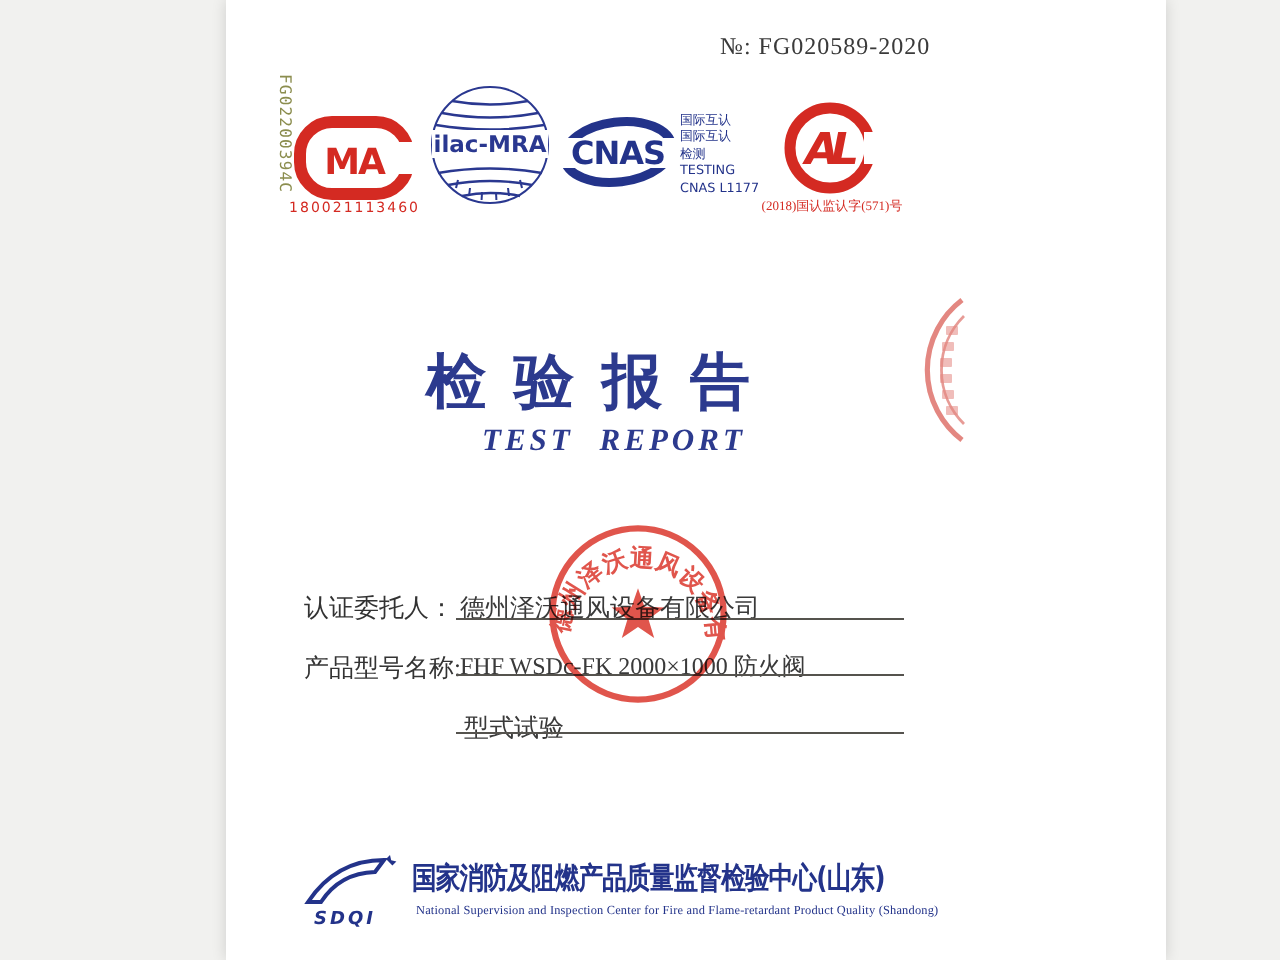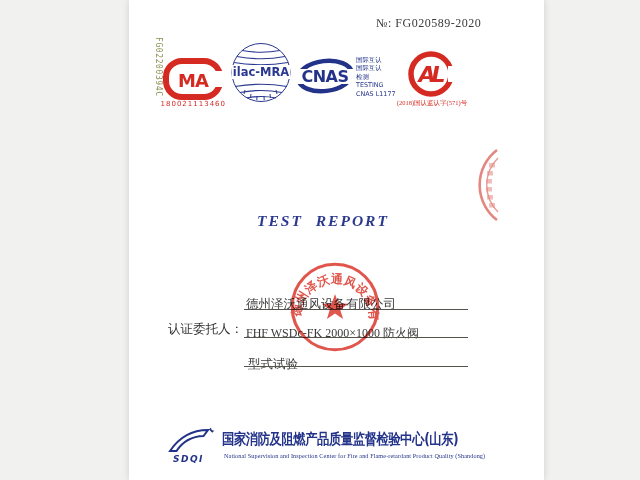--- a/index.html
+++ b/index.html
@@ -3,21 +3,21 @@
 <meta charset="utf-8">
 <style>
   html,body{margin:0;padding:0;}
   body{
     width:640px;height:480px;position:relative;overflow:hidden;
     background:#f1f1ef;
     font-family:"Liberation Serif","DejaVu Serif",serif;
   }
   .abs{position:absolute;}
   .page{
-    position:absolute;left:129px;top:0;width:415px;height:480px;
+    position:absolute;left:113px;top:0;width:470px;height:480px;
     background:#ffffff;box-shadow:0 0 7px rgba(0,0,0,.14);
   }
   .report-no{left:247px;top:16px;font-size:12px;color:#3a3a3a;letter-spacing:.5px;white-space:nowrap;}
   .side-code{
     left:34px;top:37px;width:86px;height:12px;
     transform:rotate(90deg);transform-origin:0 0;
     font-family:"DejaVu Sans Mono",monospace;
     font-size:8px;letter-spacing:.6px;color:#8b8d4e;white-space:nowrap;
   }
   .cma{left:33px;top:57px;width:62px;height:44px;}
@@ -32,21 +32,21 @@
     font-size:6.5px;white-space:nowrap;}
   .title-zh{
     left:100px;top:176px;color:#2c3a8e;
     font-family:"DejaVu Sans",sans-serif;font-weight:bold;
     font-size:30px;letter-spacing:14px;line-height:32px;white-space:nowrap;
   }
   .title-en{
     left:128px;top:212px;color:#2c3a8e;font-weight:bold;
     font-size:15.5px;letter-spacing:2px;word-spacing:7px;white-space:nowrap;font-style:italic;
   }
-  .frow-label{font-size:12.5px;color:#333;white-space:nowrap;margin-top:25px;}
+  .frow-label{font-size:12.5px;color:#333;white-space:nowrap;}
   .frow-label.spread{letter-spacing:3.5px;}
   .frow-value{font-size:12.5px;color:#3a3a3a;white-space:nowrap;}
   .uline{border-bottom:1px solid #55534e;height:0;}
   .stamp-main{left:160px;top:261px;width:92px;height:92px;opacity:.9;mix-blend-mode:multiply;}
   .stamp-edge{left:340px;top:148px;width:30px;height:74px;opacity:.8;filter:blur(.3px);}
   .footer-logo{left:37px;top:424px;width:54px;height:40px;}
   .footer-zh{
     left:93px;top:430px;color:#23338a;
     font-family:"DejaVu Sans",sans-serif;font-weight:bold;
     font-size:15px;letter-spacing:-.5px;white-space:nowrap;
@@ -105,37 +105,39 @@
     <div>CNAS L1177</div>
   </div>
 
   <svg class="abs cal" viewBox="0 0 54 48">
     <circle cx="27" cy="24" r="20" fill="none" stroke="#d42a22" stroke-width="5.5"></circle>
     <rect x="44" y="16" width="10" height="16" fill="#ffffff"></rect>
     <text x="26" y="32" text-anchor="middle" font-family="DejaVu Sans, sans-serif" font-size="22" font-weight="bold" font-style="italic" fill="#d42a22" letter-spacing="-4">AL</text>
   </svg>
   <div class="abs cal-cap">(2018)国认监认字(571)号</div>
 
+  <div class="abs title-zh">检验报告</div>
   <div class="abs title-en">TEST REPORT</div>
 
   <svg class="abs stamp-edge" viewBox="0 0 30 74">
     <path d="M28,2 A44,44 0 0 0 28,72" fill="none" stroke="#dd6a62" stroke-width="2.6"></path>
     <path d="M29,10 A38,38 0 0 0 29,64" fill="none" stroke="#e2837c" stroke-width="1.4"></path>
     <rect x="20" y="15" width="6" height="4.5" rx=".5" fill="#dd6a62" opacity=".55"></rect>
     <rect x="18" y="23" width="6" height="4.5" rx=".5" fill="#dd6a62" opacity=".55"></rect>
     <rect x="17" y="31" width="6" height="4.5" rx=".5" fill="#dd6a62" opacity=".55"></rect>
     <rect x="17" y="39" width="6" height="4.5" rx=".5" fill="#dd6a62" opacity=".55"></rect>
     <rect x="18" y="47" width="6" height="4.5" rx=".5" fill="#dd6a62" opacity=".55"></rect>
     <rect x="20" y="55" width="6" height="4.5" rx=".5" fill="#dd6a62" opacity=".55"></rect>
   </svg>
 
   <div class="abs frow-label" style="left:39px;top:296px;">认证委托人：</div>
   <div class="abs frow-value" style="left:117px;top:296px;">德州泽沃通风设备有限公司</div>
   <div class="abs uline" style="left:115px;top:309px;width:224px;"></div>
 
+  <div class="abs frow-label" style="left:39px;top:326px;">产品型号名称:</div>
   <div class="abs frow-value" style="left:117px;top:325px;font-size:12px;">FHF WSDc-FK 2000×1000 防火阀</div>
   <div class="abs uline" style="left:115px;top:337px;width:224px;"></div>
 
   <div class="abs frow-value" style="left:119px;top:356px;">型式试验</div>
   <div class="abs uline" style="left:115px;top:366px;width:224px;"></div>
 
   <svg class="abs stamp-main" viewBox="0 0 100 100">
     <defs>
       <path id="sealArc" d="M12,62 A38,38 0 1 1 88,62" fill="none"></path>
     </defs>

